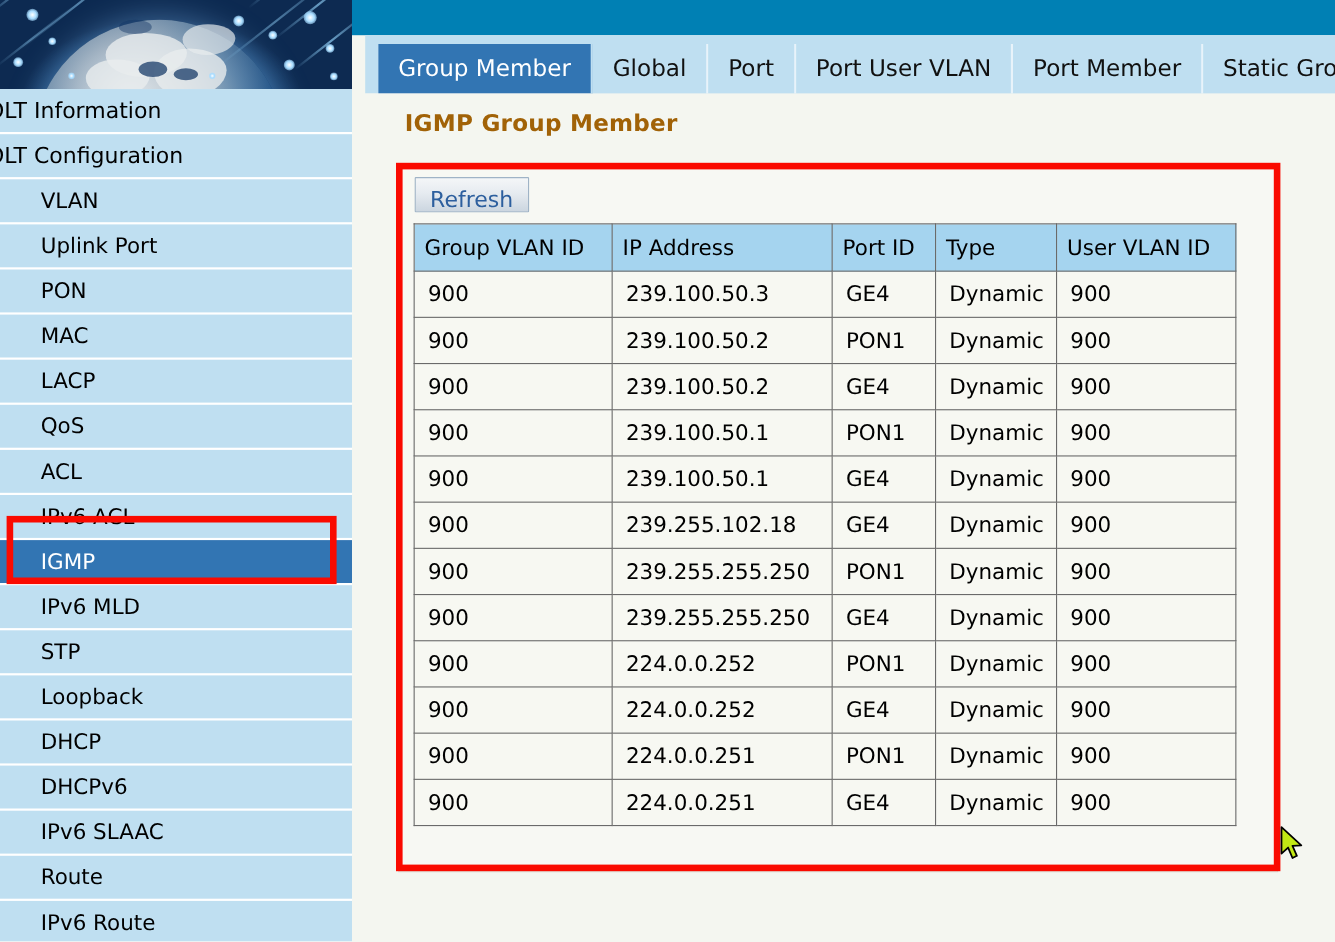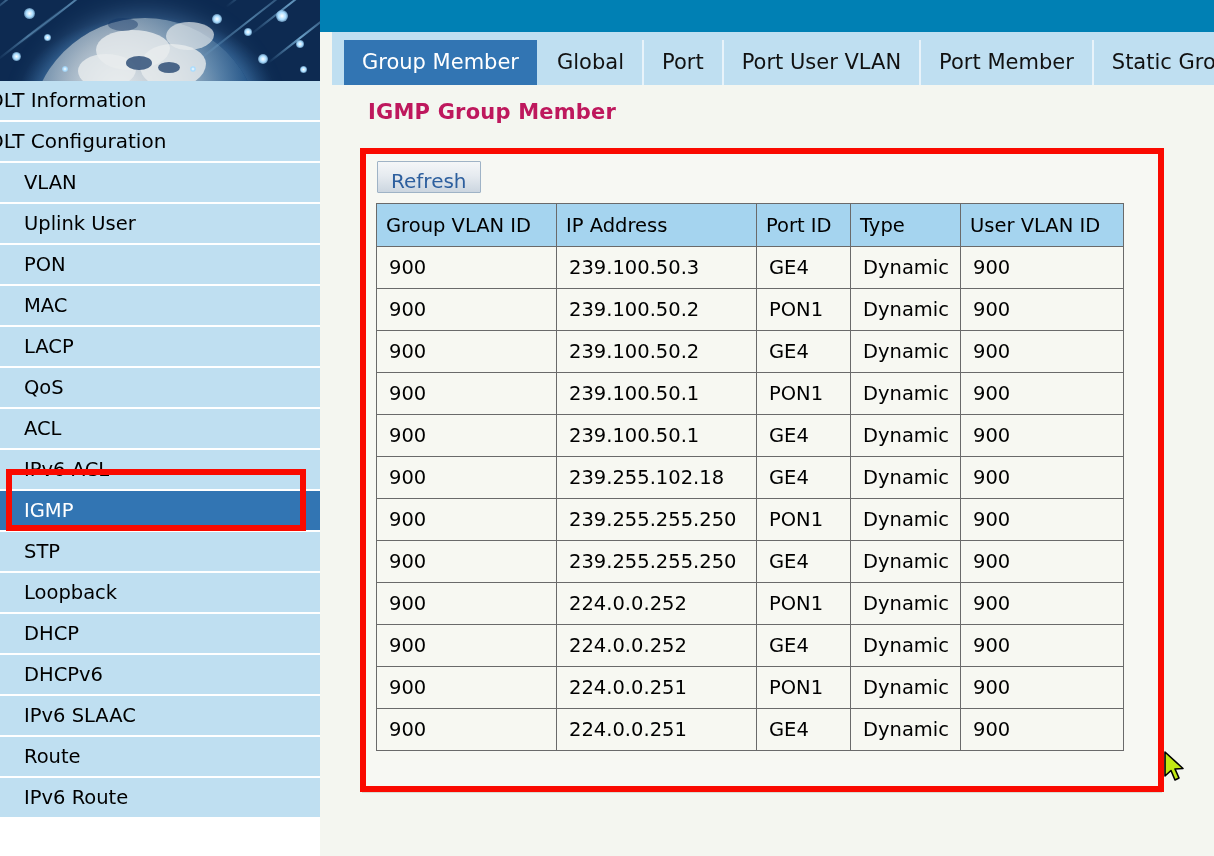--- a/index.html
+++ b/index.html
@@ -76,21 +76,21 @@
     height: 39px;
     line-height: 39px;
     background: #bfdff1;
     color: #000000;
     font-size: 19.5px;
     margin-bottom: 2px;
     white-space: nowrap;
     overflow: hidden;
   }
   .nav-item.top-level { padding-left: 0px; text-indent: -12px; font-size: 20px; }
-  .nav-item.child { padding-left: 24px; font-size: 19.5px; }
+  .nav-item.child { padding-left: 37px; font-size: 19.5px; }
   .nav-item.selected {
     background: #3275b3;
     color: #ffffff;
   }
 
   
   #topbar {
     position: absolute;
     left: 320px; top: 0;
     width: 894px; height: 32px;
@@ -127,21 +127,21 @@
     position: absolute;
     left: 320px; top: 85px;
     width: 894px; height: 771px;
     background: #f4f6f0;
   }
   #page-title {
     position: absolute;
     left: 48px; top: 15px;
     font-size: 21px;
     font-weight: bold;
-    color: #be185d;
+    color: #a16207;
     letter-spacing: 0.2px;
   }
   #panel {
     position: absolute;
     left: 42px; top: 65px;
     width: 800px; height: 643px;
     background: #f7f8f3;
     border: 1px solid #d8dbd2;
   }
   #refresh-btn {
@@ -236,28 +236,29 @@
       <div class="dot" style="left:258px; top:54px; width:10px; height:10px;"></div>
       <div class="dot" style="left:300px; top:66px; width:7px;  height:7px;"></div>
       <div class="dot" style="left:190px; top:66px; width:6px;  height:6px;"></div>
       <div class="dot" style="left:62px;  top:66px; width:6px;  height:6px;"></div>
     </div>
 
     <div id="navlist">
         <div class="nav-item top-level"><span>OLT Information</span></div>
         <div class="nav-item top-level"><span>OLT Configuration</span></div>
         <div class="nav-item child"><span>VLAN</span></div>
-        <div class="nav-item child"><span>Uplink User</span></div>
+        <div class="nav-item child"><span>Uplink Port</span></div>
         <div class="nav-item child"><span>PON</span></div>
         <div class="nav-item child"><span>MAC</span></div>
         <div class="nav-item child"><span>LACP</span></div>
         <div class="nav-item child"><span>QoS</span></div>
         <div class="nav-item child"><span>ACL</span></div>
         <div class="nav-item child"><span>IPv6 ACL</span></div>
         <div class="nav-item child selected"><span>IGMP</span></div>
+        <div class="nav-item child"><span>IPv6 MLD</span></div>
         <div class="nav-item child"><span>STP</span></div>
         <div class="nav-item child"><span>Loopback</span></div>
         <div class="nav-item child"><span>DHCP</span></div>
         <div class="nav-item child"><span>DHCPv6</span></div>
         <div class="nav-item child"><span>IPv6 SLAAC</span></div>
         <div class="nav-item child"><span>Route</span></div>
         <div class="nav-item child"><span>IPv6 Route</span></div>
       </div>
   </div>
 

